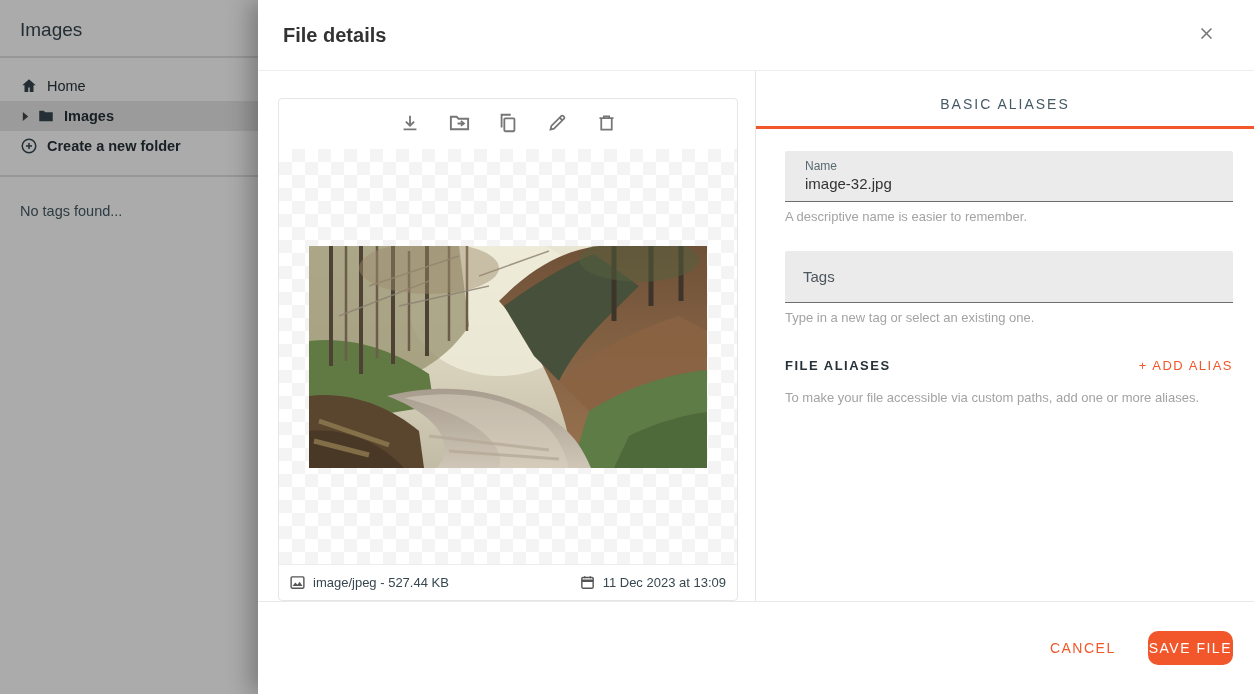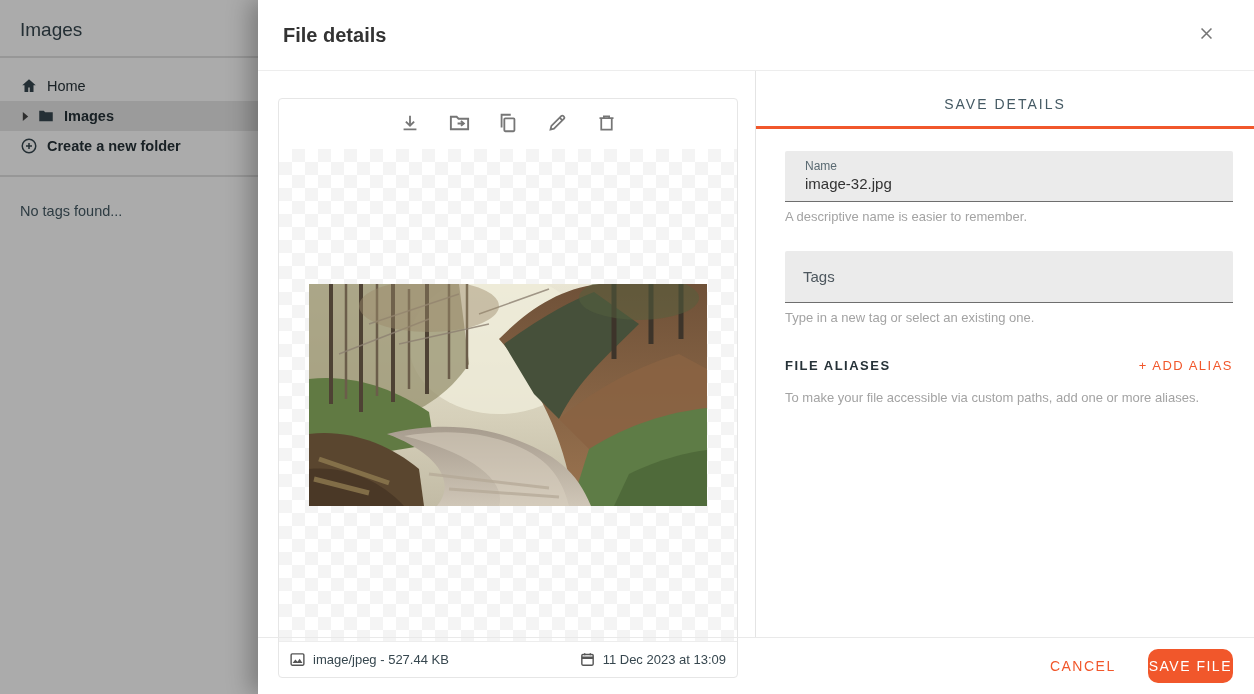--- a/index.html
+++ b/index.html
@@ -23,21 +23,21 @@
   
   .modal{position:absolute;left:258px;top:0;width:996px;height:694px;background:#fff;z-index:10;
          box-shadow:-8px 0 22px rgba(0,0,0,0.28);display:flex;flex-direction:column;}
   .modal-header{height:71px;flex:0 0 auto;border-bottom:1px solid #ededed;display:flex;align-items:center;justify-content:space-between;padding:0 36px 0 25px;}
   .modal-title{font-size:20px;font-weight:600;color:#333;}
   .close-btn{width:24px;height:24px;color:#757575;cursor:pointer;display:flex;align-items:center;justify-content:center;background:none;border:none;padding:0;}
   .modal-body{flex:1;display:flex;min-height:0;}
 
   
   .left-panel{width:497px;flex:0 0 auto;padding:27px 17px 0 20px;}
-  .card{width:460px;height:580px;border:1px solid #e6e6e6;border-radius:4px;background:#fff;display:flex;flex-direction:column;overflow:hidden;}
+  .card{width:460px;height:503px;border:1px solid #e6e6e6;border-radius:4px;background:#fff;display:flex;flex-direction:column;overflow:hidden;}
   .card-toolbar{height:50px;flex:0 0 auto;display:flex;align-items:center;justify-content:center;gap:25px;}
   .icon-btn{width:24px;height:24px;color:#767676;background:none;border:none;padding:0;cursor:pointer;display:flex;align-items:center;justify-content:center;}
   .card-stage{flex:1;display:flex;align-items:center;justify-content:center;background-color:#fff;
     background-image:
       linear-gradient(45deg,#f4f4f4 25%,transparent 25%,transparent 75%,#f4f4f4 75%),
       linear-gradient(45deg,#f4f4f4 25%,transparent 25%,transparent 75%,#f4f4f4 75%);
     background-position:0 0,13px 13px;background-size:26px 26px;}
   .photo{width:398px;height:222px;display:block;}
   .card-meta{height:36px;flex:0 0 auto;border-top:1px solid #ededed;display:flex;align-items:center;justify-content:space-between;padding:0 11px 0 10px;font-size:13px;color:#37474f;}
   .meta-group{display:flex;align-items:center;gap:7px;}
@@ -55,21 +55,21 @@
   .tags-box{background:#ebebeb;border-bottom:1px solid #6e6e6e;border-radius:2px 2px 0 0;height:52px;display:flex;align-items:center;padding:0 16px;margin-top:27px;}
   .tags-input{width:100%;border:none;background:transparent;outline:none;font-size:15px;color:#333;}
   .tags-input::placeholder{color:#4d575e;opacity:1;}
   .helper{font-size:13px;color:#a3a3a3;margin-top:7px;}
   .aliases-head{display:flex;align-items:center;justify-content:space-between;margin-top:33px;}
   .aliases-title{font-size:13px;font-weight:bold;letter-spacing:1.5px;color:#263238;}
   .add-alias{font-size:13px;letter-spacing:1.5px;color:#f1572b;background:none;border:none;padding:0;cursor:pointer;}
   .aliases-helper{font-size:13px;color:#a3a3a3;margin-top:17px;}
 
   
-  .modal-footer{height:57px;flex:0 0 auto;border-top:1px solid #e9e9e9;display:flex;align-items:center;justify-content:flex-end;gap:22px;padding:0 21px;}
+  .modal-footer{height:93px;flex:0 0 auto;border-top:1px solid #e9e9e9;display:flex;align-items:center;justify-content:flex-end;gap:22px;padding:0 21px;}
   .cancel-btn{color:#f1572b;font-size:14px;letter-spacing:1.5px;background:none;border:none;padding:8px 10px;cursor:pointer;}
   .save-btn{background:#f1572b;color:#fff;font-size:14px;letter-spacing:1.5px;height:34px;padding:0 1px;border:none;border-radius:10px;cursor:pointer;}
 </style>
 </head>
 <body>
 
 <div class="stage">
 
   <div class="sidebar">
     <div class="sidebar-title">Images</div>
@@ -260,21 +260,21 @@
                   </svg>
               </span>
               <span>11 Dec 2023 at 13:09</span>
             </div>
           </div>
         </div>
       </div>
 
       <div class="right-panel">
         <div class="tabs">
-          <button class="tab active">SAVE DETAILS</button>
+          <button class="tab active">BASIC ALIASES</button>
         </div>
 
         <div class="fields">
 
           <div class="input-box">
             <label class="input-label">Name</label>
             <input class="input-value" type="text" value="image-32.jpg" style="">
           </div>
           <div class="helper">A descriptive name is easier to remember.</div>
 

